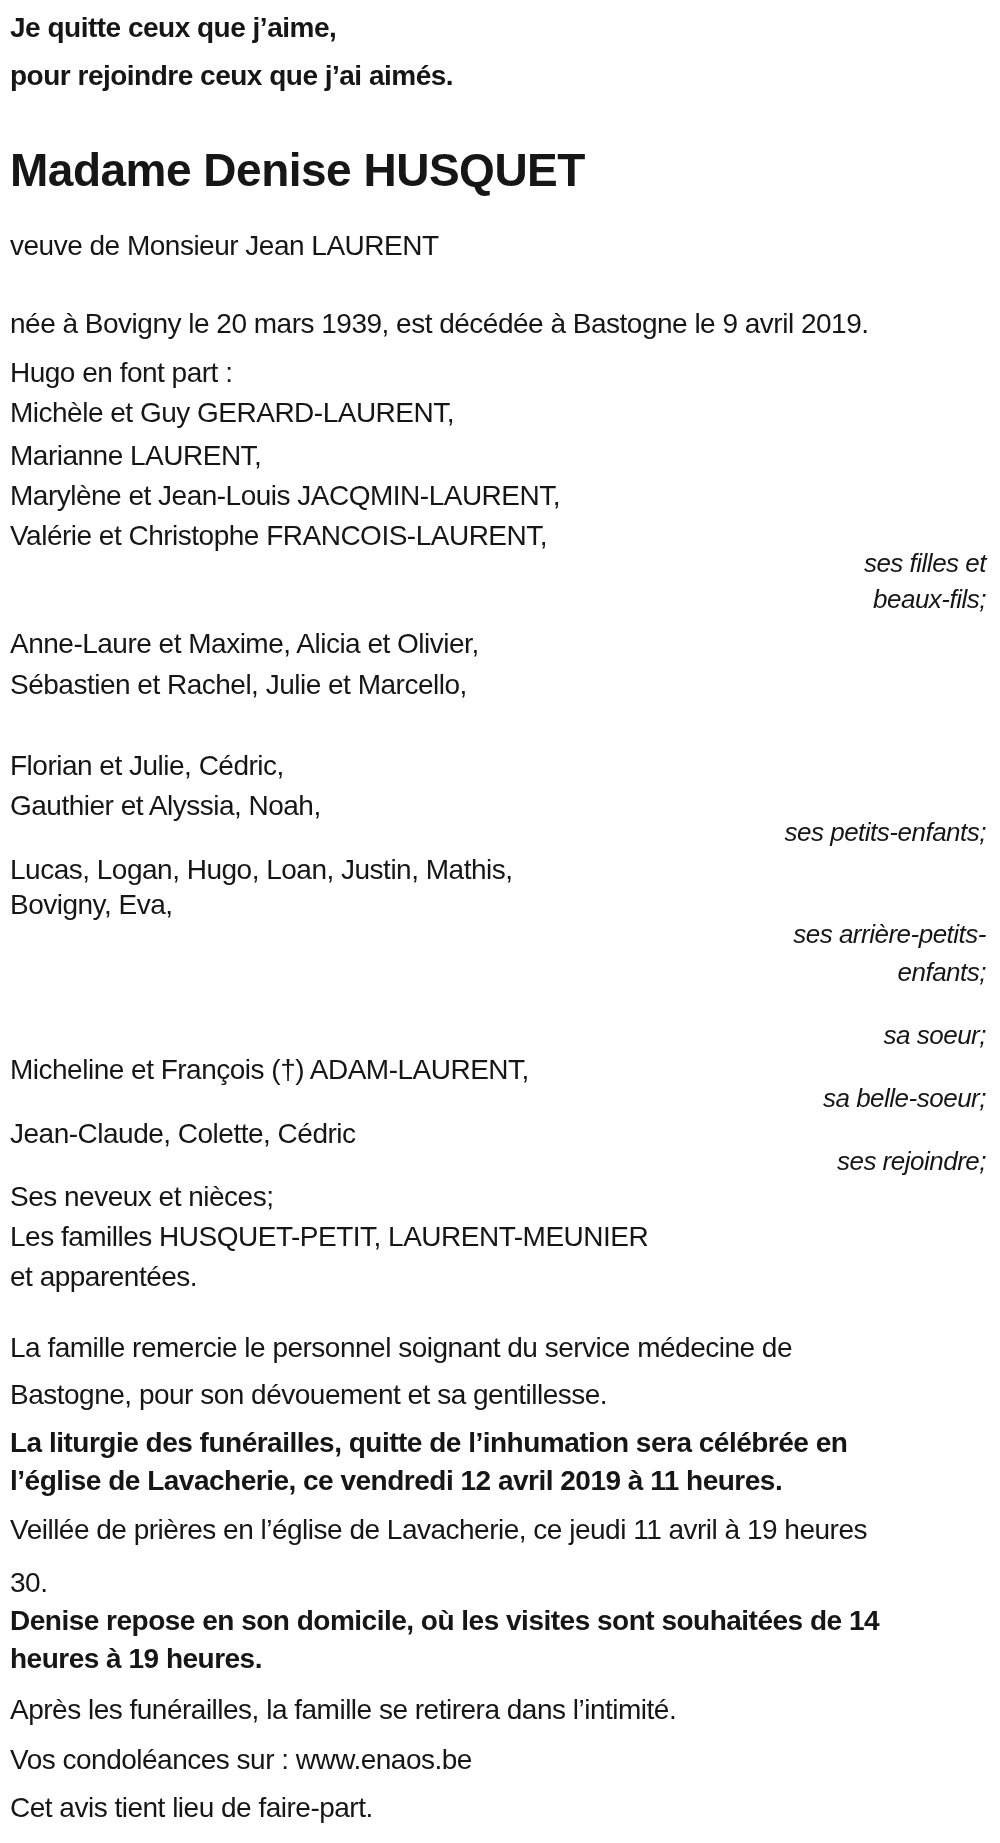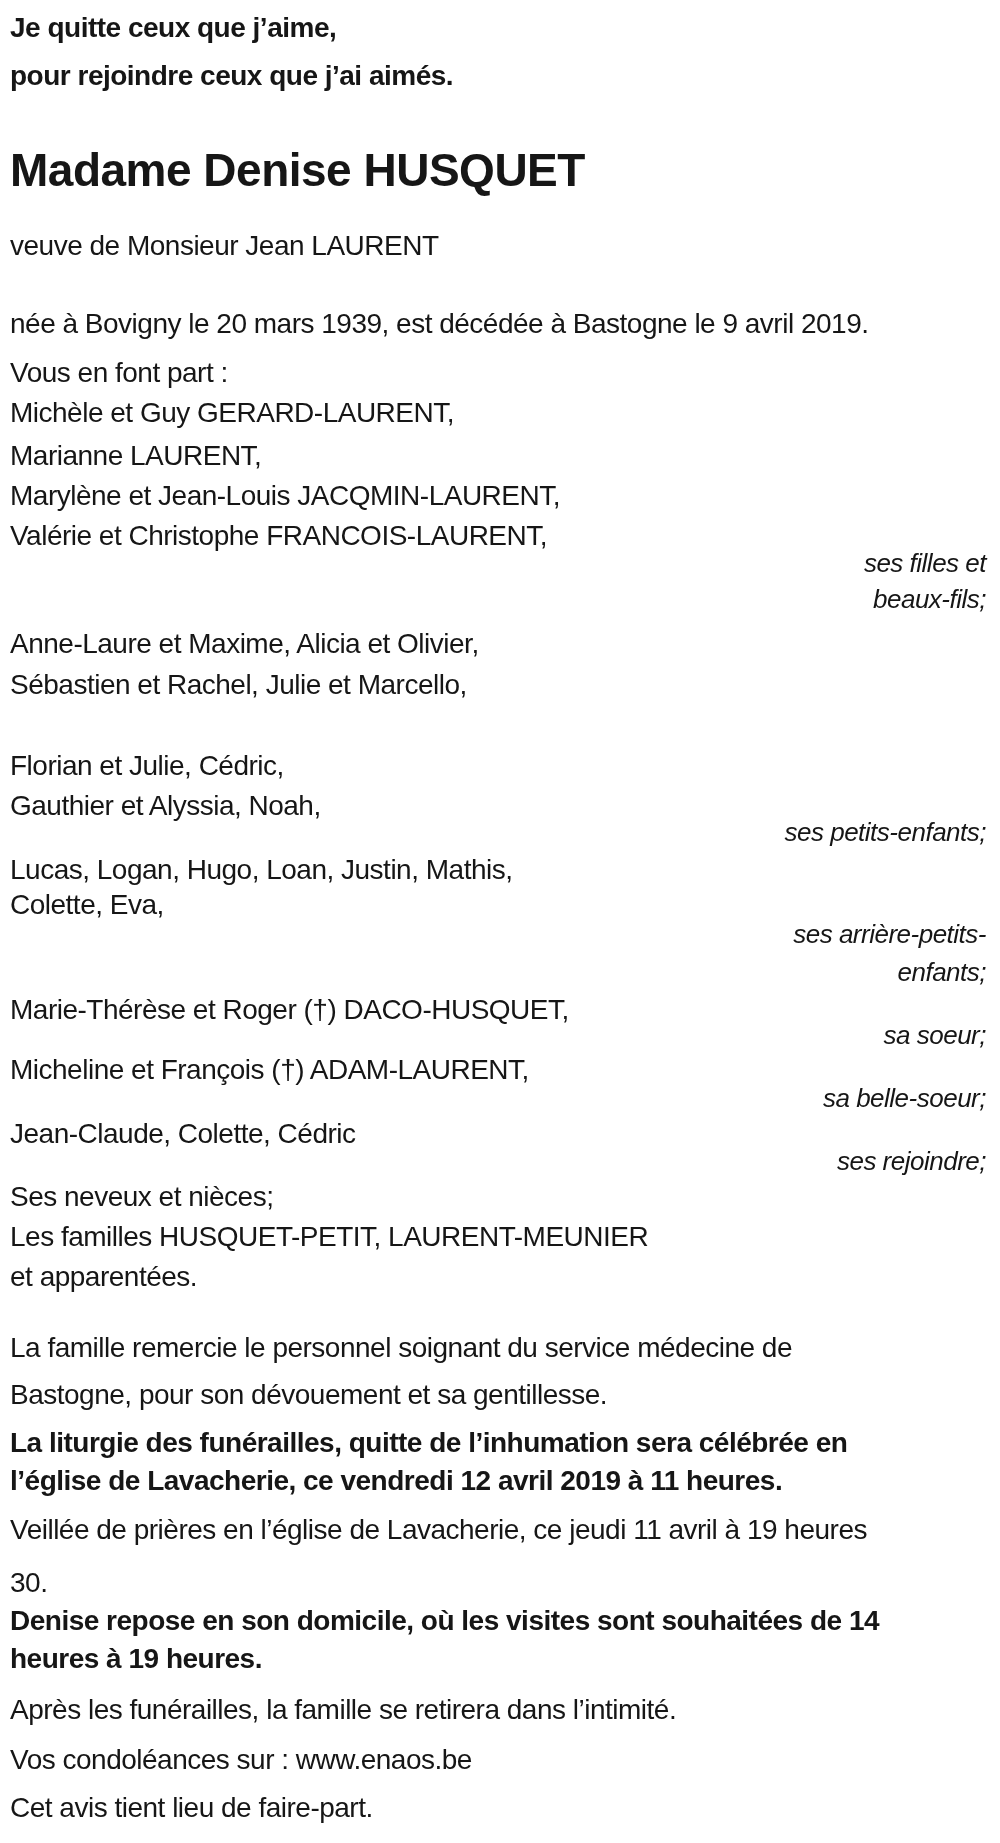--- a/index.html
+++ b/index.html
@@ -44,41 +44,40 @@
 
 <div id="page">
 
   <div class="line bold" style="top:12px">Je quitte ceux que j’aime,</div>
   <div class="line bold" style="top:60px">pour rejoindre ceux que j’ai aimés.</div>
 
   <div class="line title-line" style="top:132px">Madame Denise HUSQUET</div>
   <div class="line" style="top:230px">veuve de Monsieur Jean LAURENT</div>
   <div class="line" style="top:308px">née à Bovigny le 20 mars 1939, est décédée à Bastogne le 9 avril 2019.</div>
 
-  <div class="line" style="top:357px">Vous en font part :</div>
+  <div class="line" style="top:357px">Hugo en font part :</div>
 
   <div class="line" style="top:397px">Michèle et Guy GERARD-LAURENT,</div>
   <div class="line" style="top:440px">Marianne LAURENT,</div>
   <div class="line" style="top:480px">Marylène et Jean-Louis JACQMIN-LAURENT,</div>
   <div class="line" style="top:520px">Valérie et Christophe FRANCOIS-LAURENT,</div>
   <div class="line relation" style="top:549px">ses filles et</div>
   <div class="line relation" style="top:585px">beaux-fils;</div>
 
   <div class="line" style="top:628px">Anne-Laure et Maxime, Alicia et Olivier,</div>
   <div class="line" style="top:669px">Sébastien et Rachel, Julie et Marcello,</div>
   <div class="line" style="top:750px">Florian et Julie, Cédric,</div>
   <div class="line" style="top:790px">Gauthier et Alyssia, Noah,</div>
   <div class="line relation" style="top:818px">ses petits-enfants;</div>
 
   <div class="line" style="top:854px">Lucas, Logan, Hugo, Loan, Justin, Mathis,</div>
-  <div class="line" style="top:889px">Colette, Eva,</div>
+  <div class="line" style="top:889px">Bovigny, Eva,</div>
   <div class="line relation" style="top:920px">ses arrière-petits-</div>
   <div class="line relation" style="top:958px">enfants;</div>
 
-  <div class="line" style="top:994px">Marie-Thérèse et Roger (†) DACO-HUSQUET,</div>
   <div class="line relation" style="top:1021px">sa soeur;</div>
 
   <div class="line" style="top:1054px">Micheline et François (†) ADAM-LAURENT,</div>
   <div class="line relation" style="top:1084px">sa belle-soeur;</div>
 
   <div class="line" style="top:1118px">Jean-Claude, Colette, Cédric</div>
   <div class="line relation" style="top:1147px">ses rejoindre;</div>
 
   <div class="line" style="top:1181px">Ses neveux et nièces;</div>
   <div class="line" style="top:1221px">Les familles HUSQUET-PETIT, LAURENT-MEUNIER</div>

